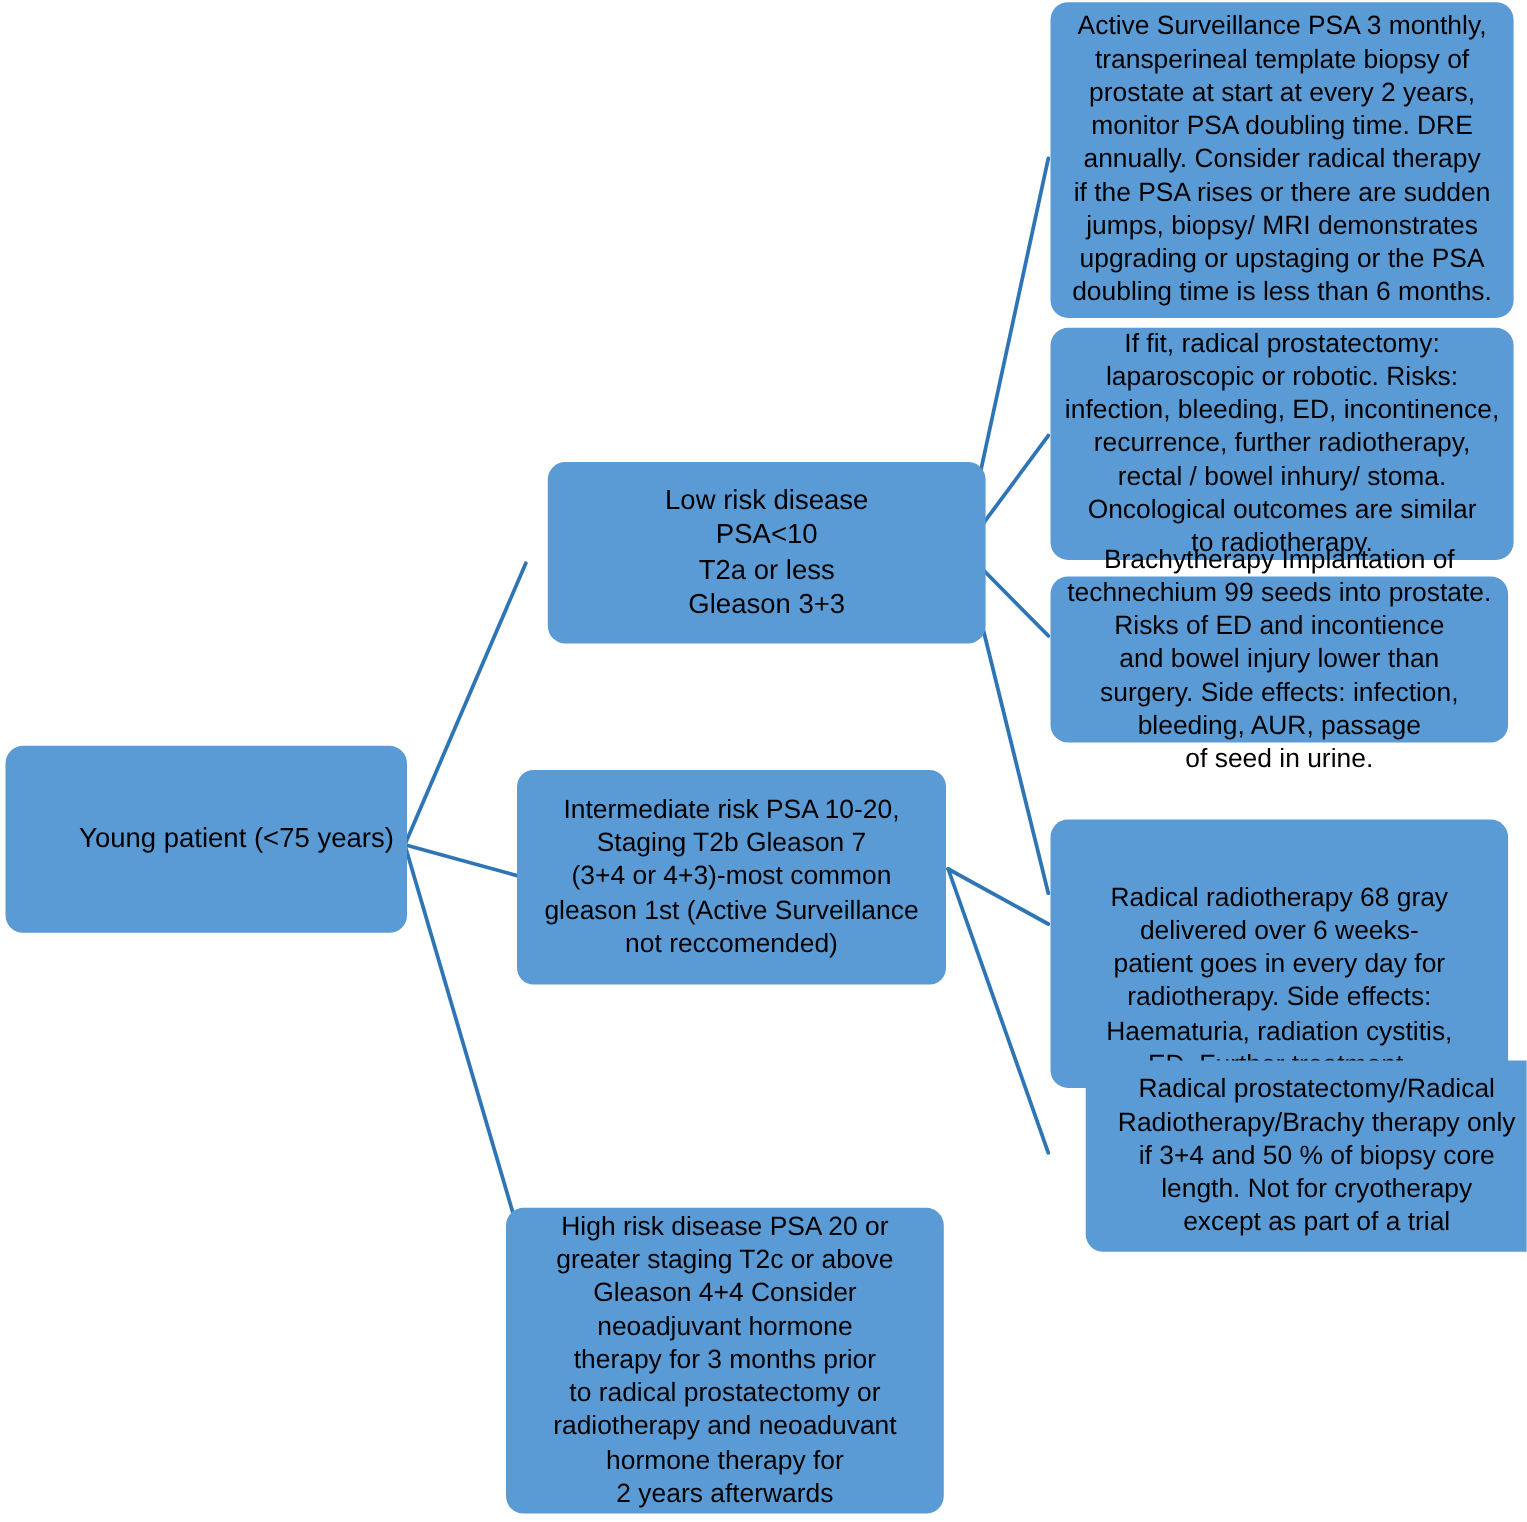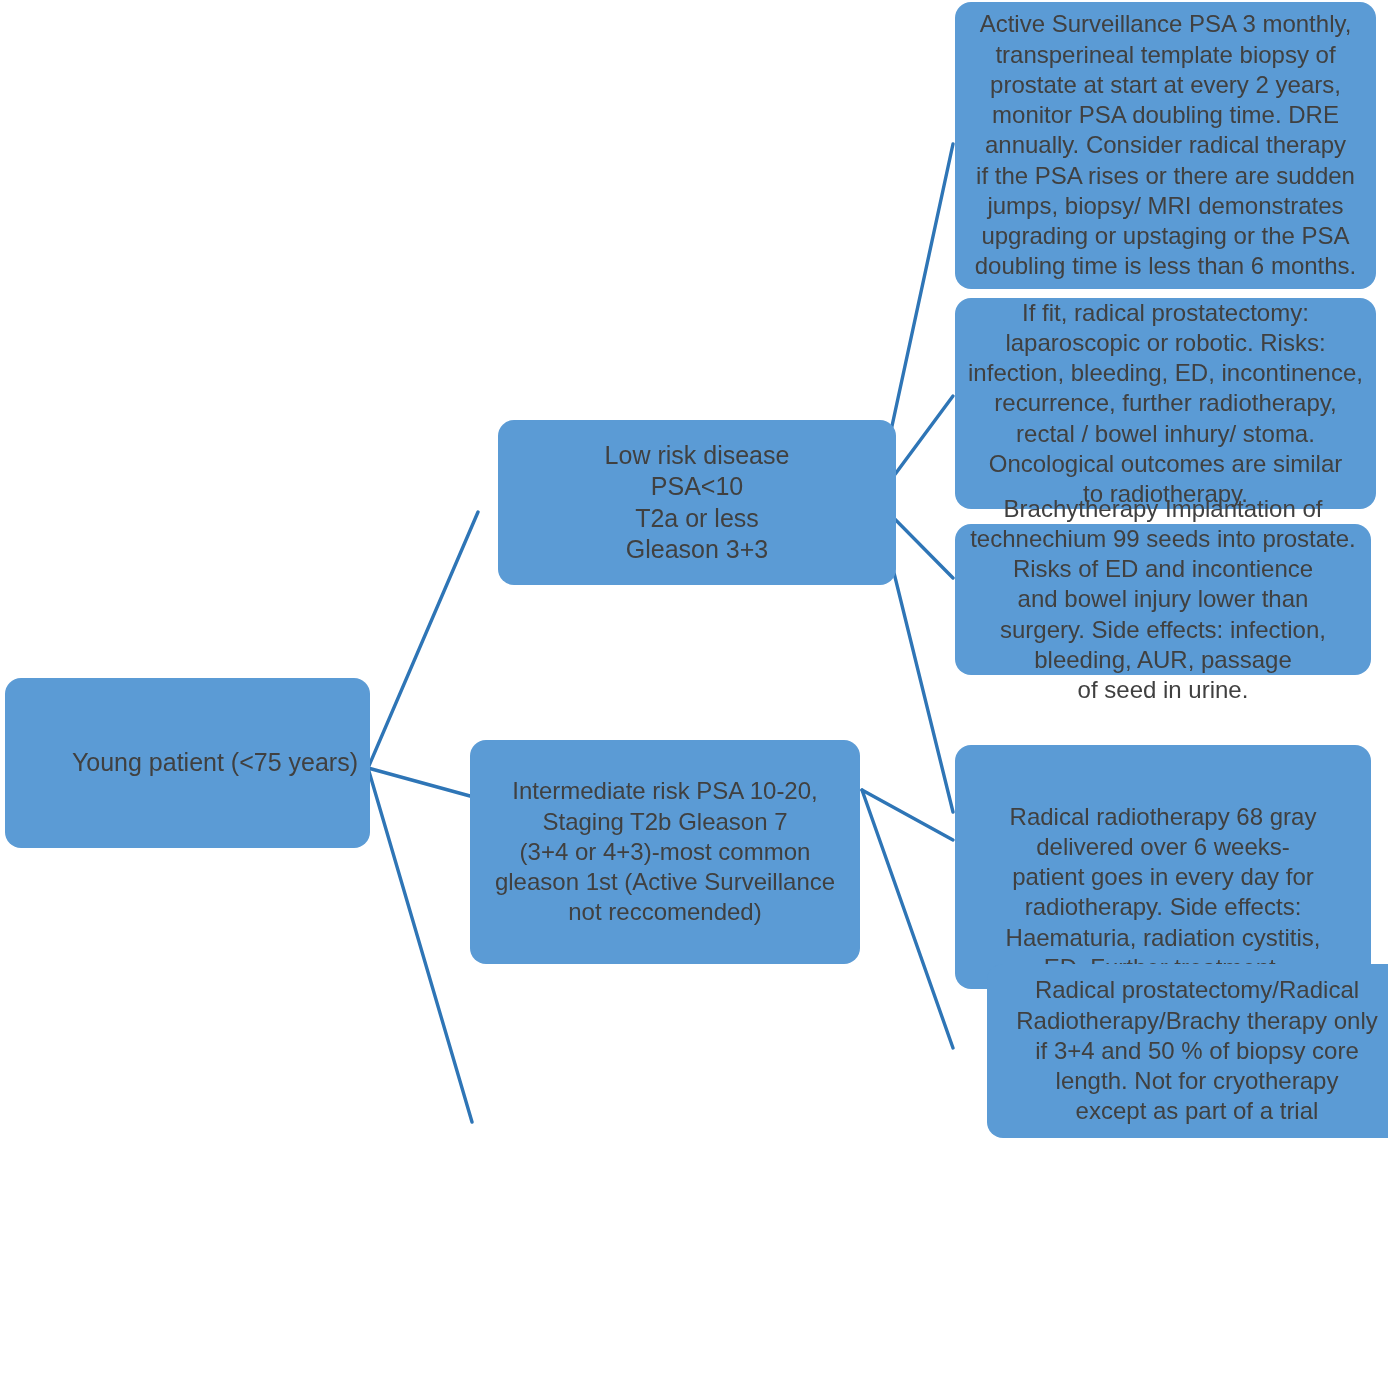--- a/index.html
+++ b/index.html
@@ -23,21 +23,21 @@
     top: 0;
     width: 1388px;
     height: 1384px;
     pointer-events: none;
   }
   .node {
     position: absolute;
     box-sizing: border-box;
     background: #5b9bd5;
     border-radius: 16px;
-    color: #404040;
+    color: #000000;
     display: flex;
     align-items: center;
     justify-content: center;
     text-align: center;
     line-height: 1.26;
     white-space: pre-line;
     padding: 6px 12px;
   }
   .node-text {
     display: block;
@@ -52,22 +52,23 @@
     text-align: right;
   }
 
   
   #node-low {
     left: 478px; top: 420px; width: 398px; height: 165px;
     font-size: 25px;
     margin-left: 20px;
   }
   #node-intermediate {
-    left: 470px; top: 740px; width: 390px; height: 224px;
+    left: 470px; top: 700px; width: 390px; height: 195px;
     font-size: 24px;
+    border-radius: 15px;
   }
   #node-high {
     left: 460px; top: 1098px; width: 398px; height: 278px;
     font-size: 24px;
   }
 
   
   #node-surveillance {
     left: 955px; top: 2px;    width: 421px; height: 287px;
     font-size: 24px;
@@ -125,20 +126,31 @@
   </div>
 
   <div class="node" id="node-intermediate">
     <span class="node-text">Intermediate risk PSA 10-20,
 Staging T2b Gleason 7
 (3+4 or 4+3)-most common
 gleason 1st (Active Surveillance
 not reccomended)</span>
   </div>
 
+  <div class="node" id="node-high">
+    <span class="node-text">High risk disease PSA 20 or
+greater staging T2c or above
+Gleason 4+4 Consider
+neoadjuvant hormone
+therapy for 3 months prior
+to radical prostatectomy or
+radiotherapy and neoaduvant
+hormone therapy for
+2 years afterwards</span>
+  </div>
 
   <div class="node" id="node-surveillance">
     <span class="node-text">Active Surveillance PSA 3 monthly,
 transperineal template biopsy of
 prostate at start at every 2 years,
 monitor PSA doubling time. DRE
 annually. Consider  radical therapy
 if the PSA rises or there are sudden
 jumps, biopsy/ MRI  demonstrates
 upgrading or upstaging or the PSA

